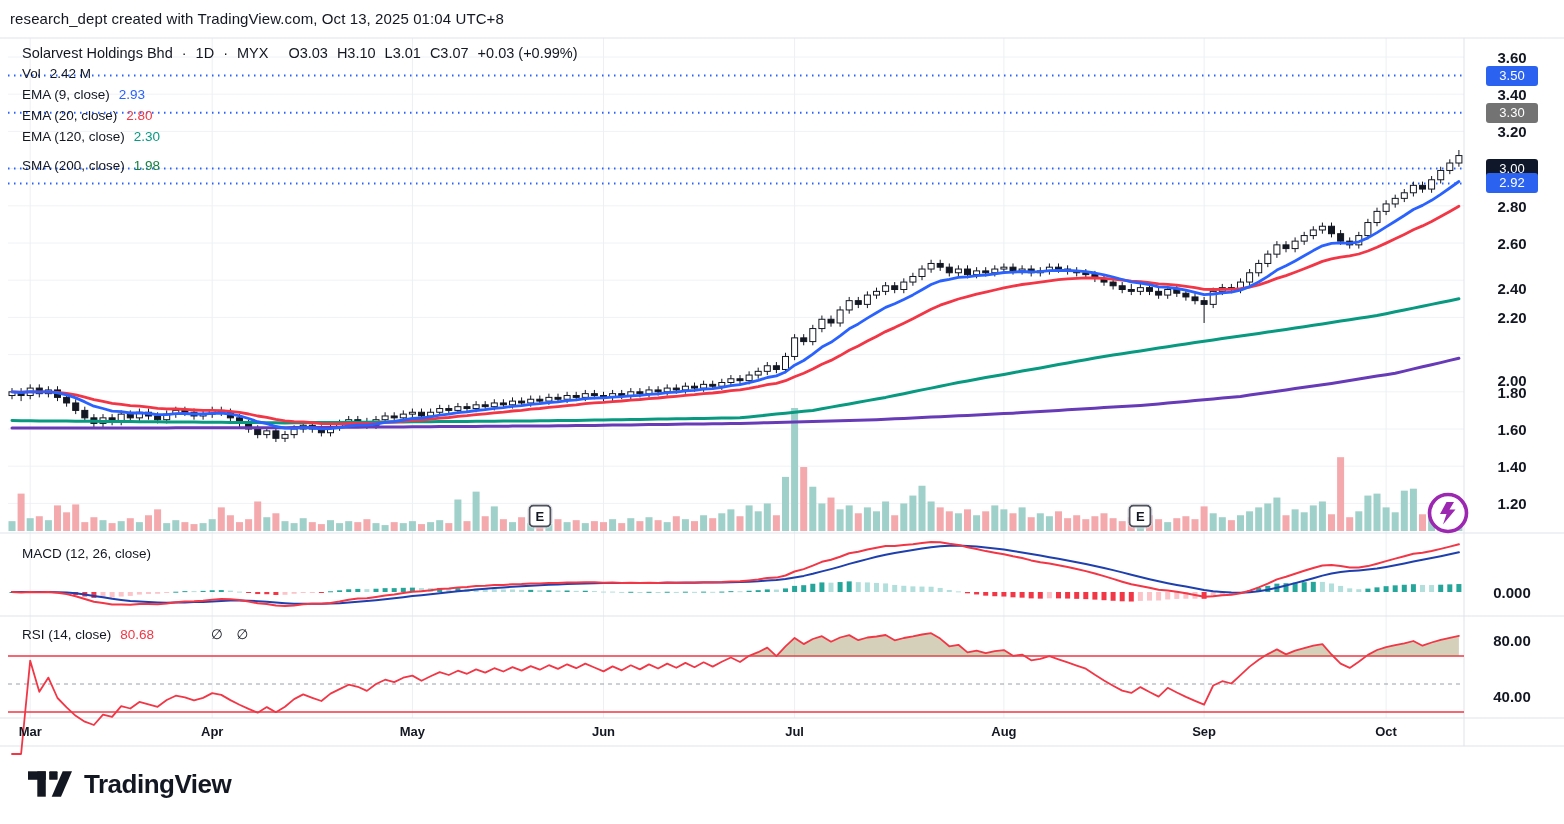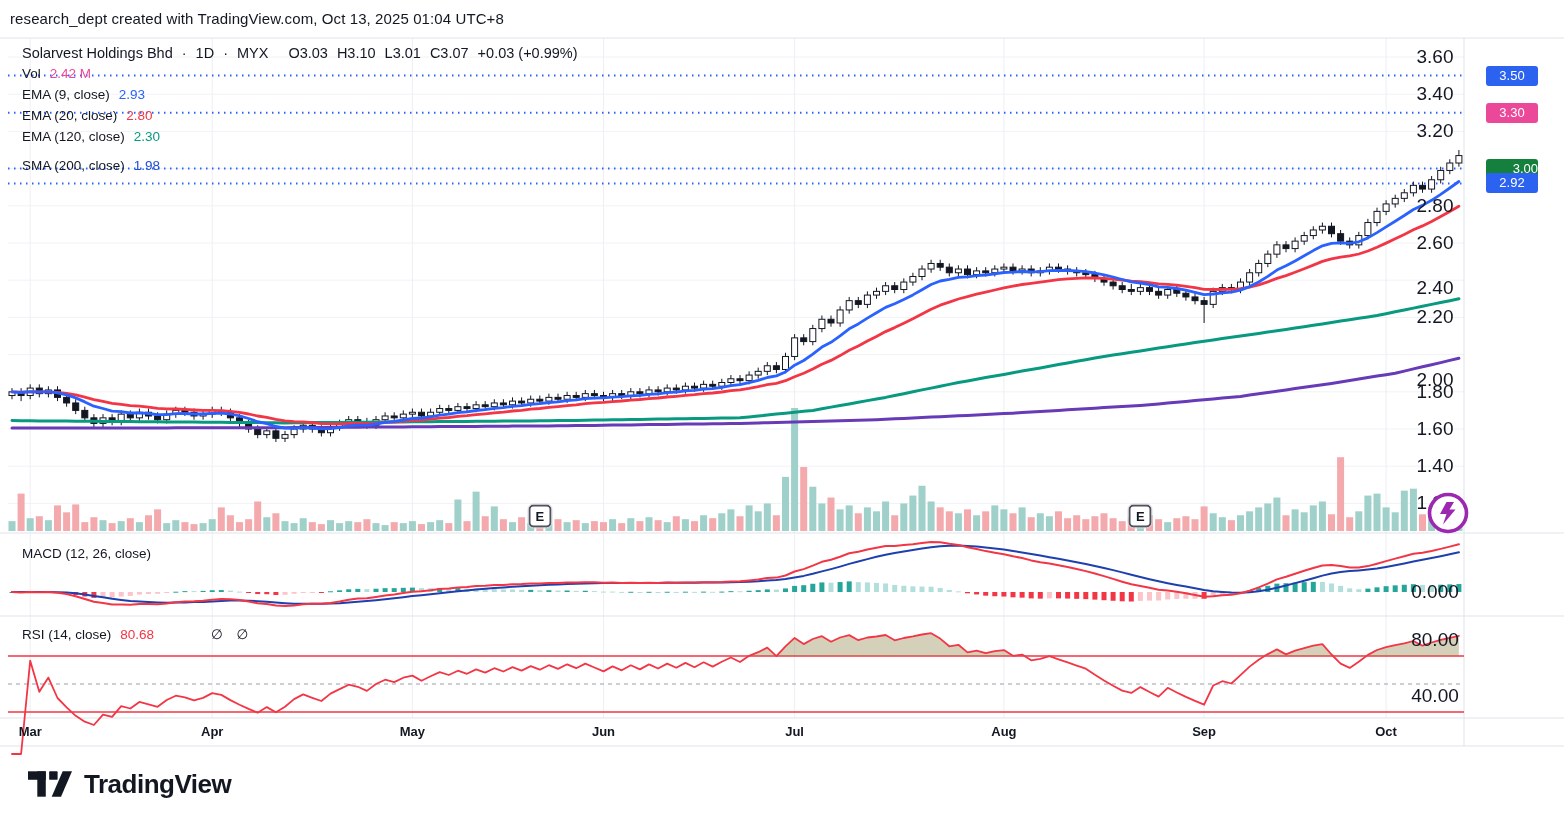--- a/index.html
+++ b/index.html
@@ -6,21 +6,21 @@
   html,body { width:1564px; height:824px; background:#ffffff; overflow:hidden;
     font-family:"Liberation Sans","DejaVu Sans",sans-serif; color:#131722; }
   #stage { position:relative; width:1564px; height:620px; }
   #plot-svg { position:absolute; left:0; top:0; }
   .abs { position:absolute; }
   .hdr { left:10px; top:10px; font-size:15px; color:#131722; letter-spacing:0.1px; }
   .sym-row { left:22px; top:45px; font-size:14.5px; display:flex; gap:9px; align-items:center; white-space:nowrap; }
   .leg-row { left:22px; font-size:13.5px; display:flex; gap:9px; align-items:center; white-space:nowrap; }
   .leg-val { font-weight:400; }
   .pane-label { font-size:13.5px; }
-  .tick { left:1391px; width:88px; text-align:center; font-size:19px; transform:translateY(-50%); }
+  .tick { left:1468px; width:88px; text-align:center; font-size:15px; transform:translateY(-50%);font-weight:bold; }
   .badge { left:1486px; width:52px; height:20px; line-height:20px; text-align:center;
     font-size:13px; color:#fff; border-radius:3px; transform:translateY(-50%); }
   .month { font-size:13px; font-weight:700; color:#131722; transform:translateX(-50%); top:724px; }
   .e-badge { width:23px; height:23px; border:2px solid #50535e; outline:1px solid #d7d9e0; border-radius:5px;
     background:#fff; color:#131722; font-weight:700; font-size:13px; text-align:center; line-height:20px;
     transform:translate(-50%,-50%); }
   .flash { transform:translate(-50%,-50%); }
   .footer-logo { left:28px; top:766px; display:flex; align-items:center; gap:12px; }
   .brand-text { font-size:26px; font-weight:700; color:#131722; letter-spacing:-0.5px; }
   .rsi-extra { word-spacing:10px; margin-left:48px; color:#131722; }
@@ -725,37 +725,37 @@
   <span style="width:2px"></span>
   <span>O3.03</span>
   <span>H3.10</span>
   <span>L3.01</span>
   <span>C3.07</span>
   <span>+0.03 (+0.99%)</span>
 </div>
 
 <div class="abs leg-row" style="top:66px">
   <span>Vol</span>
-  <span class="leg-val" style="color:#ec4899">2.42 M</span>
+  <span class="leg-val" style="color:#0f172a">2.42 M</span>
 </div>
 <div class="abs leg-row" style="top:87px">
   <span>EMA (9, close)</span>
   <span class="leg-val" style="color:#2962ff">2.93</span>
 </div>
 <div class="abs leg-row" style="top:108px">
   <span>EMA (20, close)</span>
   <span class="leg-val" style="color:#f23645">2.80</span>
 </div>
 <div class="abs leg-row" style="top:129px">
   <span>EMA (120, close)</span>
   <span class="leg-val" style="color:#089981">2.30</span>
 </div>
 <div class="abs leg-row" style="top:158px">
   <span>SMA (200, close)</span>
-  <span class="leg-val" style="color:#1d4ed8">1.98</span>
+  <span class="leg-val" style="color:#15803d">1.98</span>
 </div>
 
 <div class="abs leg-row pane-label" style="top:546px">
   <span>MACD (12, 26, close)</span>
 </div>
 
 <div class="abs leg-row pane-label" style="top:626px">
   <span>RSI (14, close)</span>
   <span class="leg-val" style="color:#f23645">80.68</span>
   <span class="rsi-extra">∅ ∅</span>
@@ -768,22 +768,22 @@
       <div class="abs tick" style="top: 205.8px;">2.80</div>
       <div class="abs tick" style="top: 243px;">2.60</div>
       <div class="abs tick" style="top: 280.2px; margin-top: 8px;">2.40</div>
       <div class="abs tick" style="top: 317.4px;">2.20</div>
       <div class="abs tick" style="top: 354.6px; margin-top: 25px;">2.00</div>
       <div class="abs tick" style="top: 391.8px;">1.80</div>
       <div class="abs tick" style="top: 429px;">1.60</div>
       <div class="abs tick" style="top: 466.2px;">1.40</div>
       <div class="abs tick" style="top: 503.4px;">1.20</div>
       <div class="abs badge" style="top: 75.6px; background: rgb(43, 98, 240);">3.50</div>
-      <div class="abs badge" style="top: 112.8px; background: #ec4899;">3.30</div>
-      <div class="abs badge" style="top: 168.6px; background: #15803d; text-align: right;">3.00</div>
+      <div class="abs badge" style="top: 112.8px; background: #737373;">3.30</div>
+      <div class="abs badge" style="top: 168.6px; background: #0f172a;">3.00</div>
       <div class="abs badge" style="top: 183.48px; background: rgb(43, 98, 240);">2.92</div>
     </div>
 
 <div id="time-axis">
       <div class="abs month" style="left: 30.2px;">Mar</div>
       <div class="abs month" style="left: 212.2px;">Apr</div>
       <div class="abs month" style="left: 412.4px;">May</div>
       <div class="abs month" style="left: 603.5px;">Jun</div>
       <div class="abs month" style="left: 794.6px;">Jul</div>
       <div class="abs month" style="left: 1003.9px;">Aug</div>

